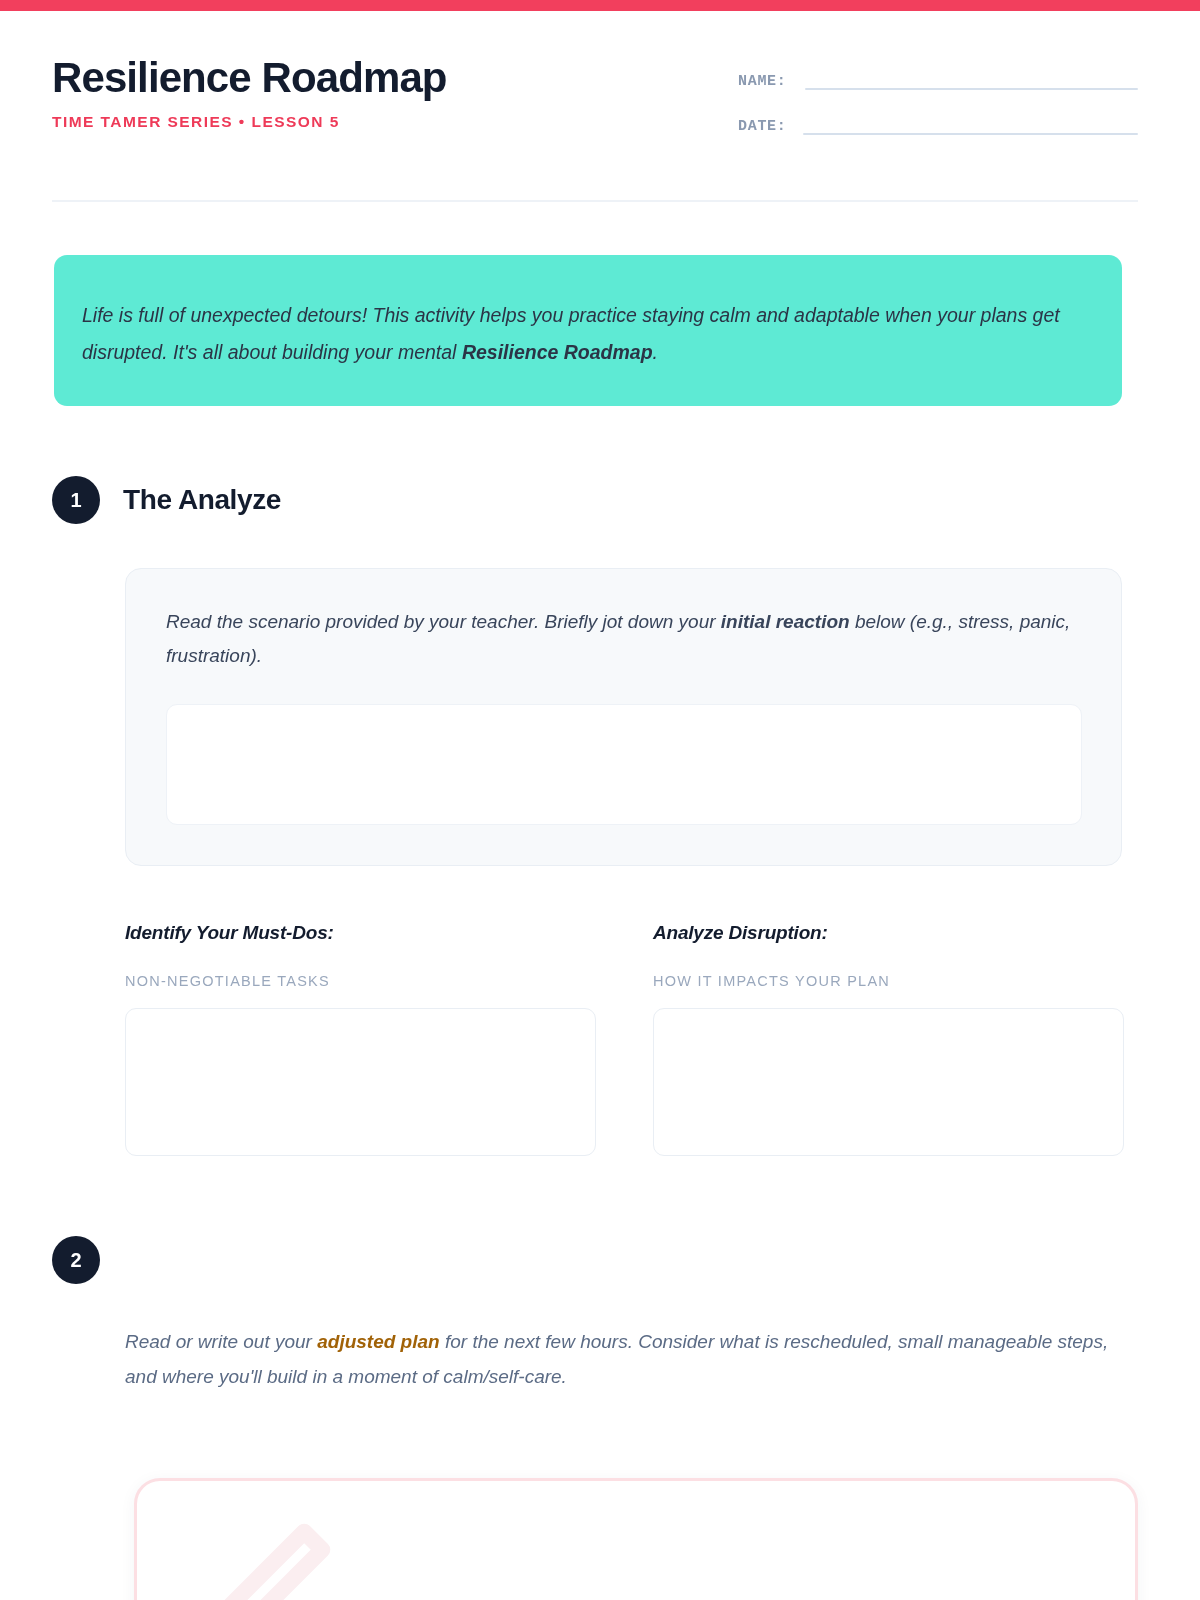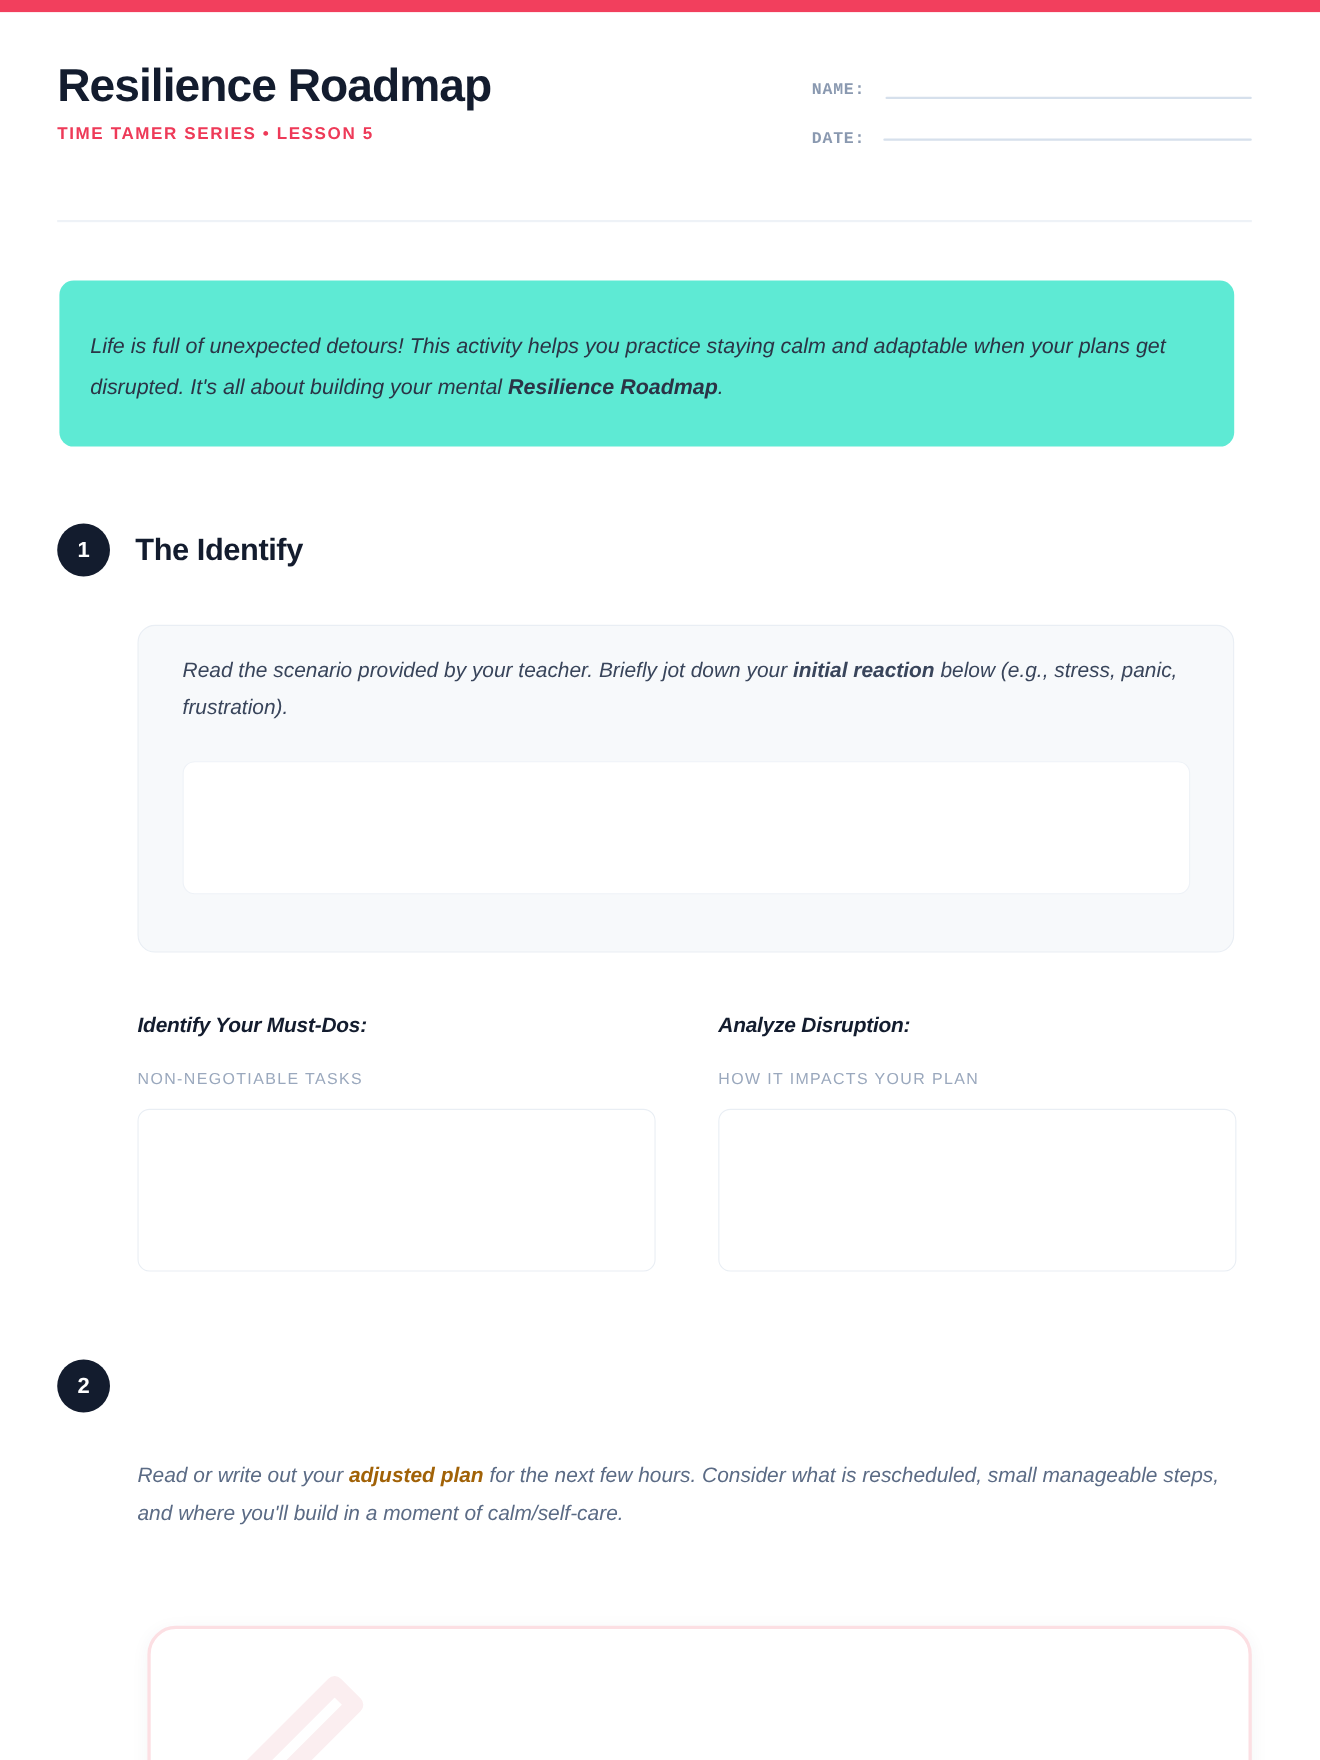--- a/index.html
+++ b/index.html
@@ -65,21 +65,21 @@
     top: 18px;
     width: 400px;
     font-family: Liberation Mono, monospace;
   }
 
   .meta-row {
     display: flex;
     align-items: flex-end;
     margin-bottom: 26px;
   }
-  .meta-row:last-child { margin-bottom: 14px; align-items: center; }
+  .meta-row:last-child { margin-bottom: 14px; }
 
   .meta-label {
     font-size: 15px;
     font-weight: bold;
     color: #8a99b0;
     letter-spacing: 0.7px;
     white-space: nowrap;
     padding-bottom: 2px;
   }
 
@@ -160,21 +160,21 @@
   
   .scenario-card {
     position: absolute;
     top: 568px;
     left: 125px;
     width: 997px;
     height: 298px;
     background: #f7f9fb;
     border: 1.5px solid #e9eef4;
     border-radius: 16px;
-    padding: 24px 40px;
+    padding: 36px 40px;
   }
 
   .scenario-prompt {
     font-size: 19px;
     font-style: italic;
     color: #39455b;
     line-height: 1.78;
   }
   .scenario-prompt b { font-weight: bold; font-style: italic; }
 
@@ -292,21 +292,21 @@
   <div class="header-divider"></div>
 
   <div class="intro-callout">
     <div class="intro-text">
       <span>Life is full of unexpected detours! This activity helps you practice staying calm and adaptable when your plans get disrupted. It's all about building your mental </span><b>Resilience Roadmap</b><span>.</span>
     </div>
   </div>
 
   <div class="section-head" id="section-1-head">
     <div class="section-badge">1</div>
-    <div class="section-title">The Identify</div>
+    <div class="section-title">The Analyze</div>
   </div>
 
   <div class="scenario-card">
     <div class="scenario-prompt">
       <span>Read the scenario provided by your teacher. Briefly jot down your </span><b>initial reaction</b><span> below (e.g., stress, panic, frustration).</span>
     </div>
     <div class="scenario-input"></div>
   </div>
 
   <div class="columns">

